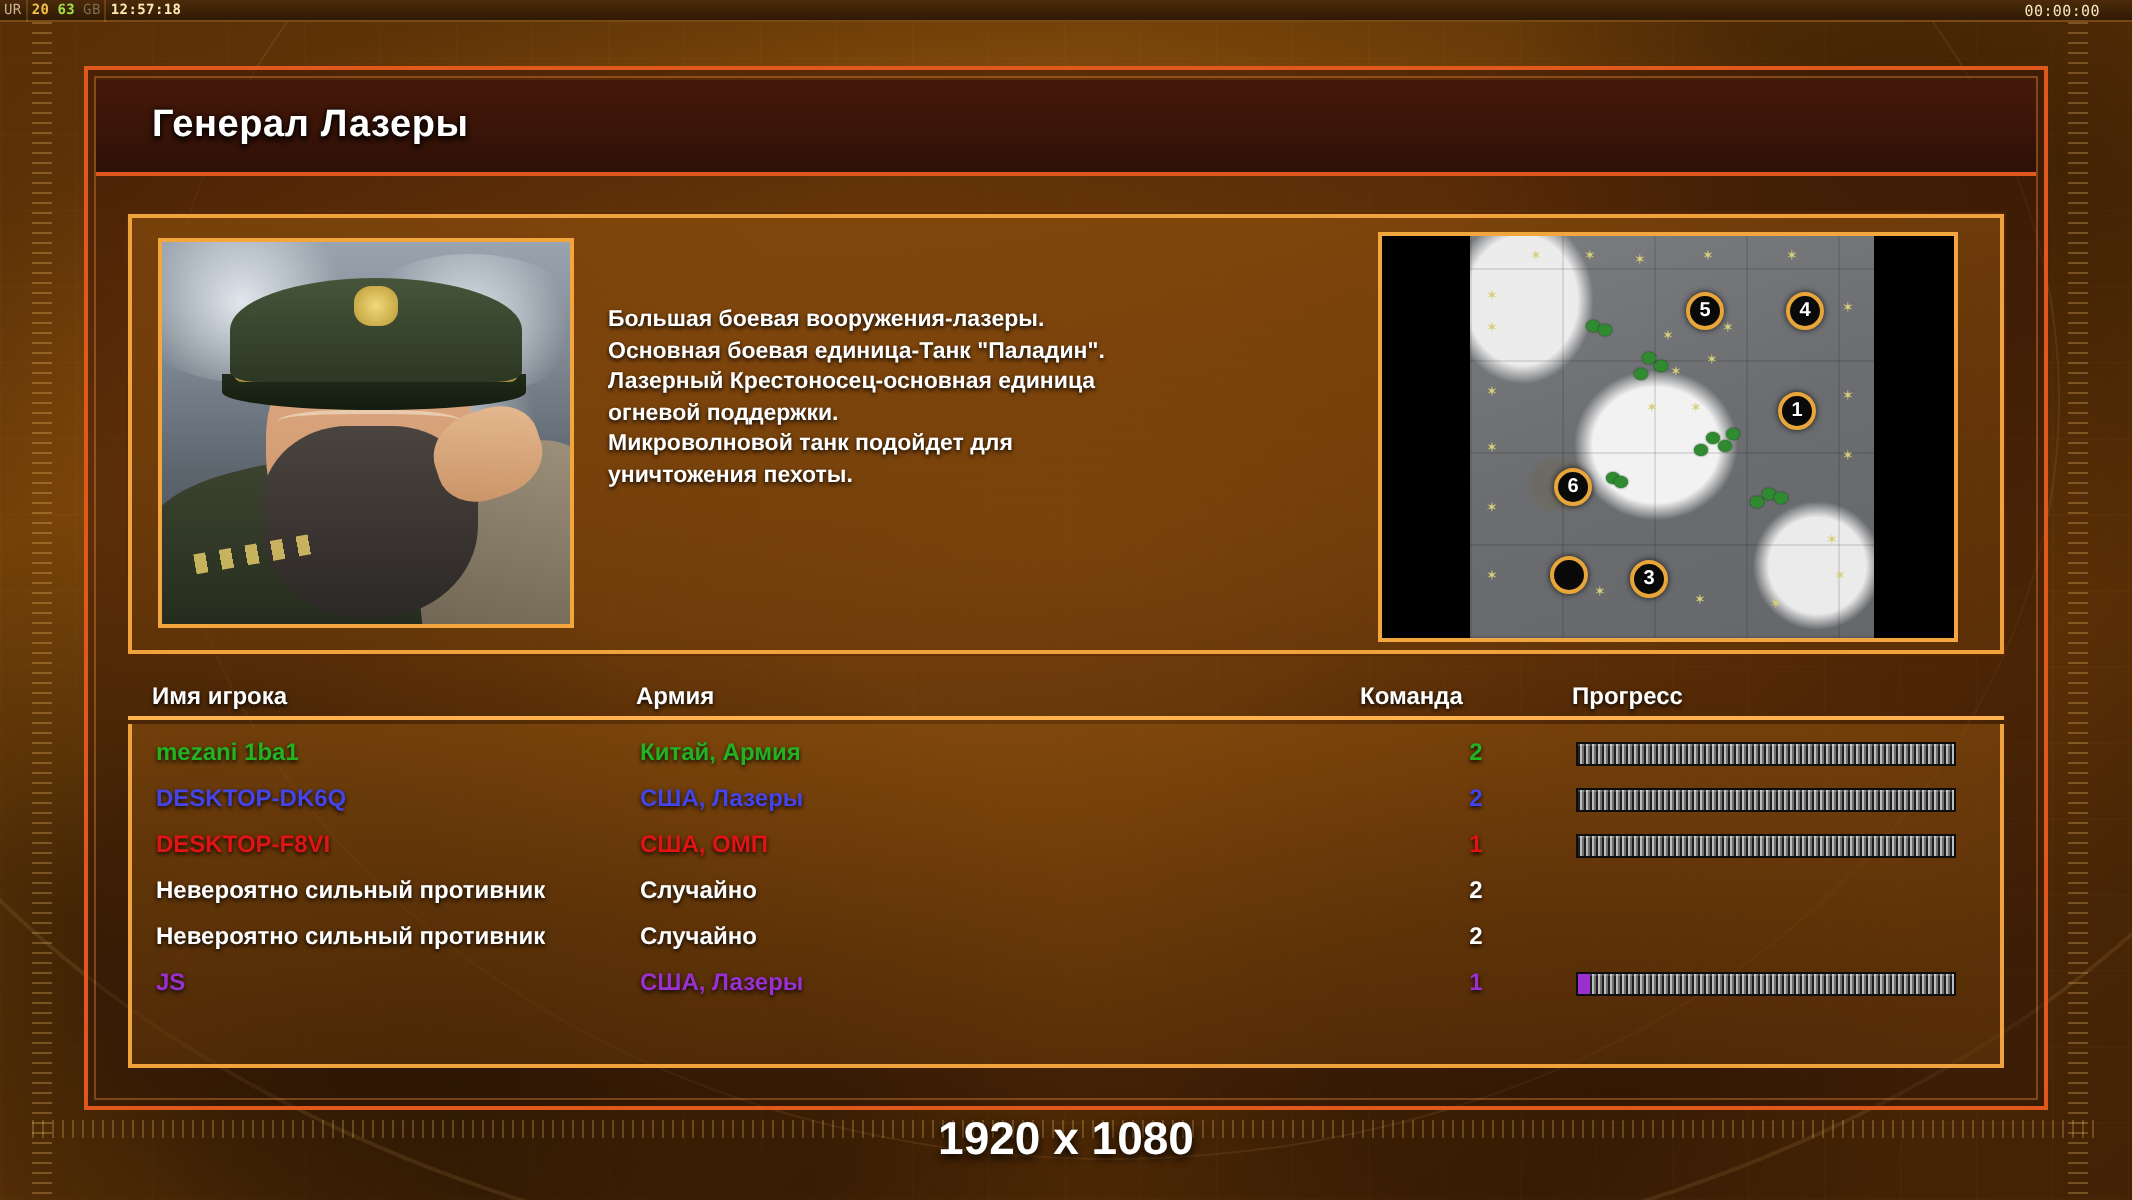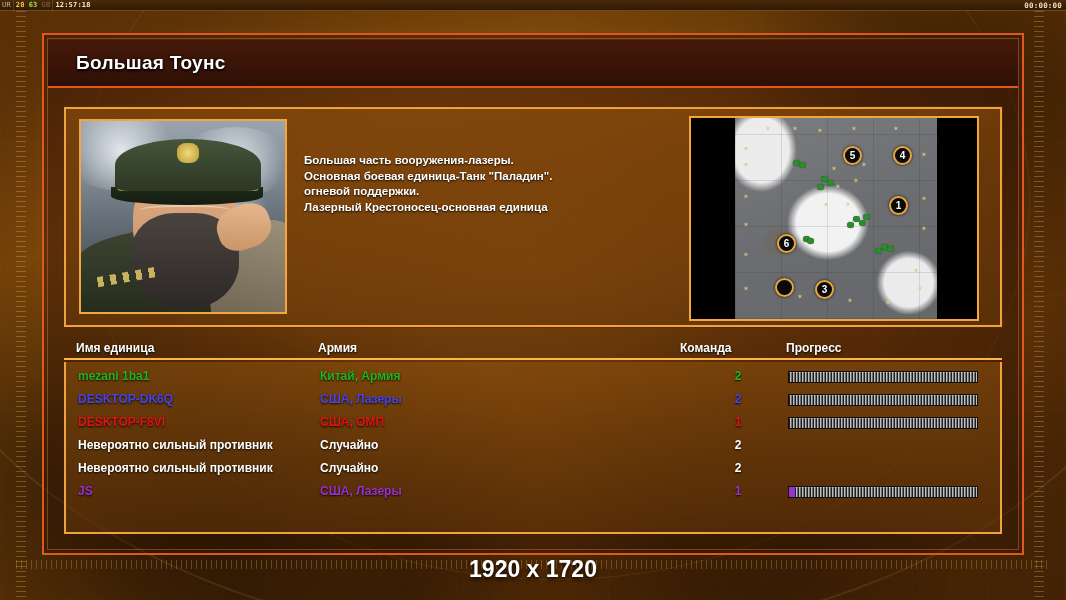--- a/index.html
+++ b/index.html
@@ -48,21 +48,21 @@
     font-family:"DejaVu Sans Mono", monospace;
     font-size:7px; line-height:11px; letter-spacing:.2px;
   }
   #topbar .seg{ padding:0 2px; }
   .tb-label{ color:#c8b090; }
   .tb-a{ color:#f2c14a; font-weight:bold; }
   .tb-b{ color:#9ee04a; font-weight:bold; }
   .tb-c{ color:#7e6b4c; }
   .tb-time{ color:#ffe9b0; font-weight:bold; }
   #topbar .spacer{ flex:1; }
-  .tb-timer{ color:#f4e3bc; font-weight:bold; padding-right:4px; font-size:7.5px; }
+  .tb-timer{ color:#f4e3bc; font-weight:normal; padding-right:16px; font-size:7.5px; }
   .tb-tick{ width:1px; height:11px; background:rgba(255,170,60,.20); }
 
   
   .ruler-v{
     position:absolute; top:11px; width:10px; height:589px;
     background:repeating-linear-gradient(180deg, rgba(255,200,110,.55) 0 1px, transparent 1px 5px);
     opacity:.5; z-index:5;
   }
   .ruler-v.left{ left:16px; }
   .ruler-v.right{ left:1034px; }
@@ -317,21 +317,21 @@
   <span class="seg tb-time">12:57:18</span>
   <span class="spacer"></span>
   <span class="tb-timer">00:00:00</span>
 </div>
 
 <div id="panel">
   <div id="panel-inner"></div>
 </div>
 
 <div id="titlebar">
-  <div id="title">Большая Тоунс</div>
+  <div id="title">Генерал Лазеры</div>
 </div>
 
 <div id="content">
 
   <div id="inforow">
 
     <div id="portrait-frame">
       <div id="portrait">
         <div class="cloud c1"></div>
         <div class="cloud c2"></div>
@@ -344,24 +344,26 @@
         <div class="cap-brim"></div>
         <div class="cap-band"></div>
         <div class="cap-crown"></div>
         <div class="cap-badge"></div>
         <div class="hand"></div>
         <div class="stars"></div>
       </div>
     </div>
 
     <div id="desc">
-      <div>Большая часть вооружения-лазеры.</div>
+      <div>Большая боевая вооружения-лазеры.</div>
       <div>Основная боевая единица-Танк "Паладин".</div>
+      <div>Лазерный Крестоносец-основная единица</div>
       <div>огневой поддержки.</div>
-      <div>Лазерный Крестоносец-основная единица</div>
+      <div>Микроволновой танк подойдет для</div>
+      <div> уничтожения пехоты.</div>
     </div>
 
     <div id="minimap-frame">
       <div id="minimap">
         <div class="mm-grid"></div>
         <div id="mm-decor">
             <div class="mm-star" style="left: 30px; top: 8px;">✶</div>
             <div class="mm-star" style="left: 57px; top: 8px;">✶</div>
             <div class="mm-star" style="left: 82px; top: 10px;">✶</div>
             <div class="mm-star" style="left: 116px; top: 8px;">✶</div>
@@ -408,21 +410,21 @@
             <div class="mm-slot" style="left: 154px; top: 78px;">1</div>
             <div class="mm-slot" style="left: 42px; top: 116px;">6</div>
             <div class="mm-slot" style="left: 40px; top: 160px;"></div>
             <div class="mm-slot" style="left: 80px; top: 162px;">3</div>
           </div>
       </div>
     </div>
   </div>
 
   <div id="tablehdr">
-    <span class="h-name">Имя единица</span>
+    <span class="h-name">Имя игрока</span>
     <span class="h-army">Армия</span>
     <span class="h-team">Команда</span>
     <span class="h-prog">Прогресс</span>
   </div>
 
   <div id="tablebody">
       <div class="prow" style="top: 4px;">
         <span class="pname" style="color: rgb(34, 178, 34);">mezani 1ba1</span>
         <span class="parmy" style="color: rgb(34, 178, 34);">Китай, Армия</span>
         <span class="pteam" style="color: rgb(34, 178, 34);">2</span>
@@ -455,13 +457,13 @@
         <span class="parmy" style="color: rgb(155, 48, 208);">США, Лазеры</span>
         <span class="pteam" style="color: rgb(155, 48, 208);">1</span>
         <div class="bar">
           <div class="fill" style="width: 3%; background: rgb(155, 48, 208);"></div>
         </div>
       </div>
     </div>
 
 </div>
 
-<div id="resolution">1920 x 1720</div>
+<div id="resolution">1920 x 1080</div>
 
 </body></html>

